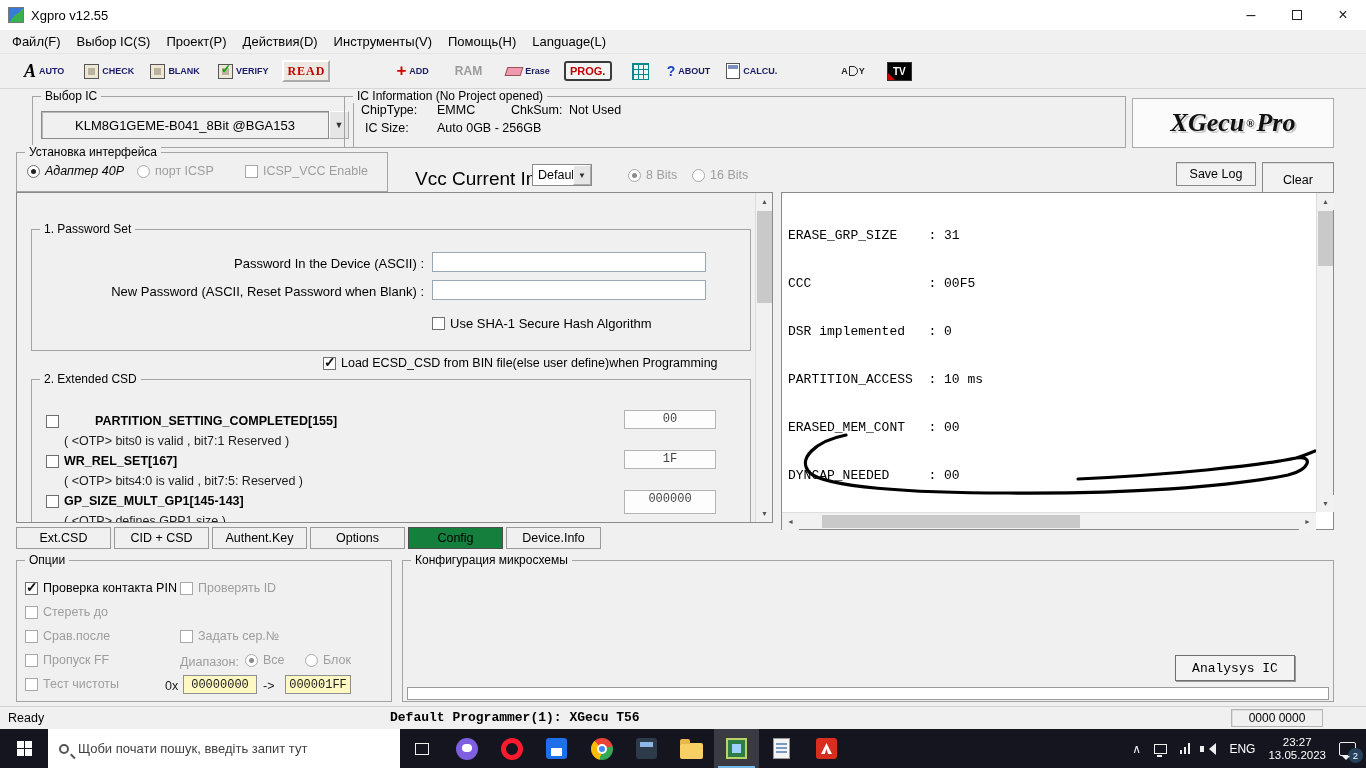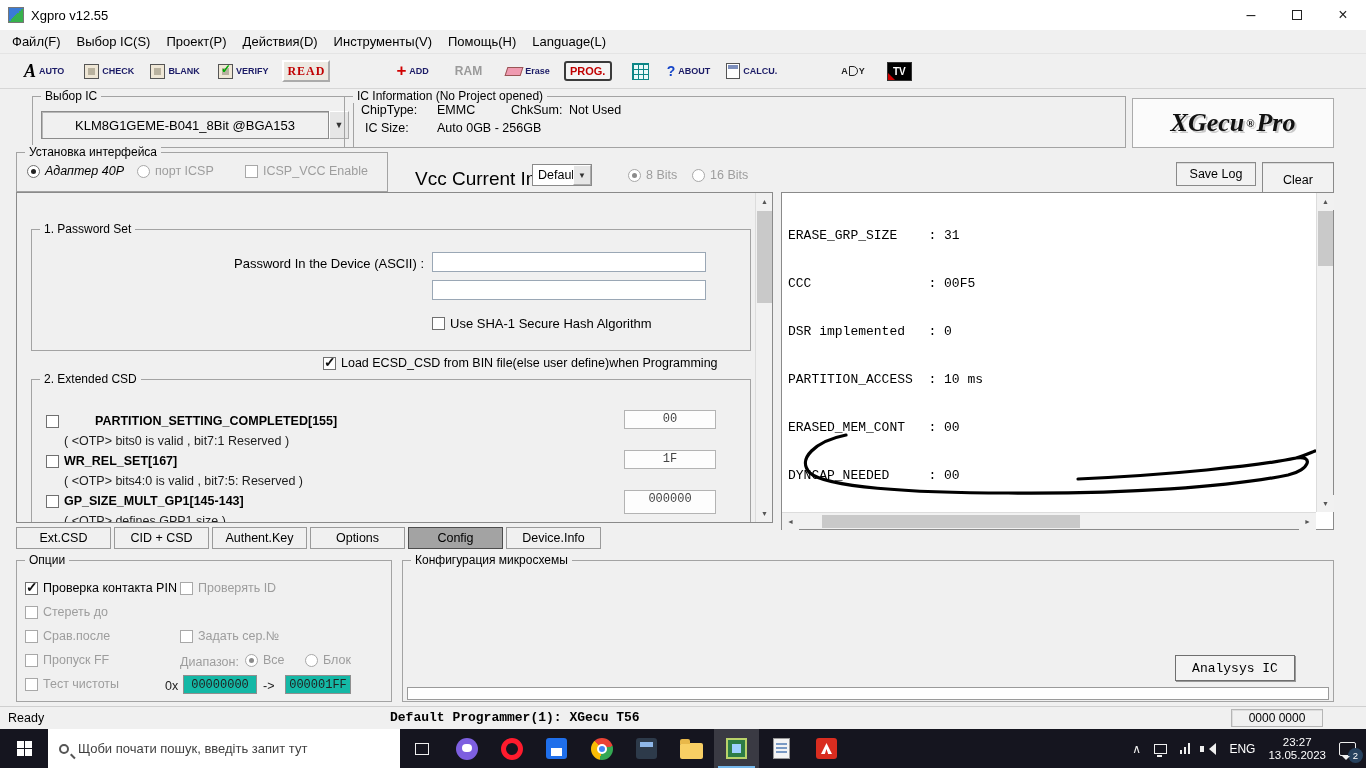--- a/index.html
+++ b/index.html
@@ -82,25 +82,25 @@
 
   
   .log-panel { position:absolute; left:781px; top:192px; width:553px; height:338px; background:#fff; border:1px solid #8a8a8a; }
   .logbody { position:absolute; left:0; top:0; right:17px; bottom:17px; overflow:hidden; padding:3px 0 0 6px; font-family:"Liberation Mono",monospace; font-size:13px; line-height:16px; white-space:pre; }
   .ll { height:16px; }
   .scribble { position:absolute; left:6px; top:236px; pointer-events:none; }
 
   
   .tabs { position:absolute; left:16px; top:527px; height:22px; display:flex; gap:3px; }
   .tab { min-width:95px; height:22px; display:flex; align-items:center; justify-content:center; border:1px solid #9a9a9a; background:#f0f0f0; font-size:12.5px; padding:0 8px; }
-  .tab.active { background:#a3a3a3; border:1px solid #4d4d4d; }
+  .tab.active { background:#15803d; border:1px solid #4d4d4d; }
 
   
   .opt-text { position:absolute; font-size:12.5px; color:#9d9d9d; white-space:nowrap; }
-  .afield { position:absolute; background:#14b8a6; border:1px solid #8f8f8f; font-family:"Liberation Mono",monospace; font-size:12px; text-align:center; color:#222; }
+  .afield { position:absolute; background:#fef9c3; border:1px solid #8f8f8f; font-family:"Liberation Mono",monospace; font-size:12px; text-align:center; color:#222; }
   .analyze { position:absolute; left:772px; top:94px; width:120px; height:26px; background:#f3f3f3; border:1px solid #6f6f6f; box-shadow:1px 1px 0 #999; display:flex; align-items:center; justify-content:center; font-family:"Liberation Mono",monospace; font-size:13px; }
   .progressbar { position:absolute; left:4px; top:126px; width:922px; height:13px; background:#fff; border:1px solid #9a9a9a; }
 
   
   .statusbar { position:absolute; left:0; top:706px; width:100%; height:23px; background:#f0f0f0; border-top:1px solid #cfcfcf; }
   .st-ready { position:absolute; left:8px; top:4px; font-size:12.5px; }
   .st-prog { position:absolute; left:390px; top:3px; font-family:"Liberation Mono",monospace; font-weight:bold; font-size:13px; }
   .st-count { position:absolute; left:1231px; top:2px; width:92px; height:18px; border:1px solid #b5b5b5; box-shadow:inset 1px 1px 0 #ddd; display:flex; align-items:center; justify-content:center; font-size:12px; }
 
   
@@ -298,20 +298,21 @@
   <div class="pushbtn" style="left:1262px; top:162px; width:72px; height:36px;">
     <span>Clear</span>
   </div>
 
   <div class="left-panel">
 
     <div class="gb" style="left:14px; top:36px; width:720px; height:122px;">
       <span class="gb-label">1. Password  Set</span>
       <span class="plabel-r" style="left:10px; top:26px; width:382px;">Password In the Device (ASCII) :</span>
       <input class="tfield" style="left: 400px; top: 22px; width: 274px; height: 20px;" value="">
+      <span class="plabel-r" style="left:10px; top:54px; width:382px;">New Password (ASCII, Reset Password when Blank) :</span>
       <input class="tfield" style="left: 400px; top: 50px; width: 274px; height: 20px;" value="">
       <div class="ctrl" style="left:400px; top:86px;">
         <span class="cb"></span>
         <span class="lbl" style="font-size:13px;">Use SHA-1 Secure Hash Algorithm</span>
       </div>
     </div>
 
     <div class="ctrl" style="left:306px; top:163px;">
       <span class="cb checked"></span>
       <span class="lbl">Load ECSD_CSD from BIN file(else user define)when Programming</span>

